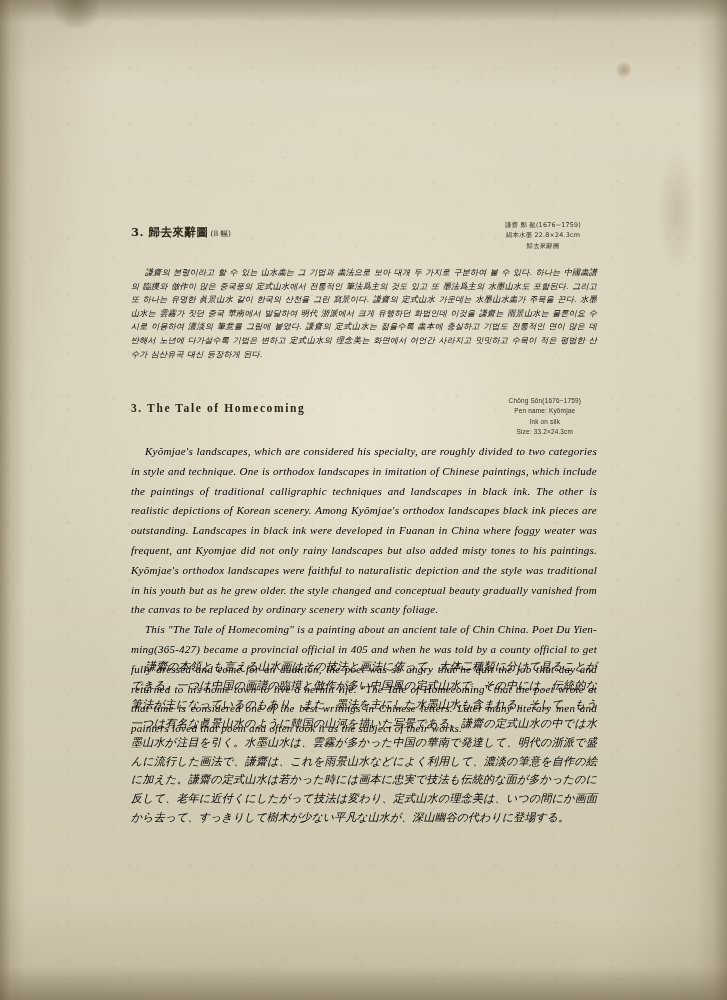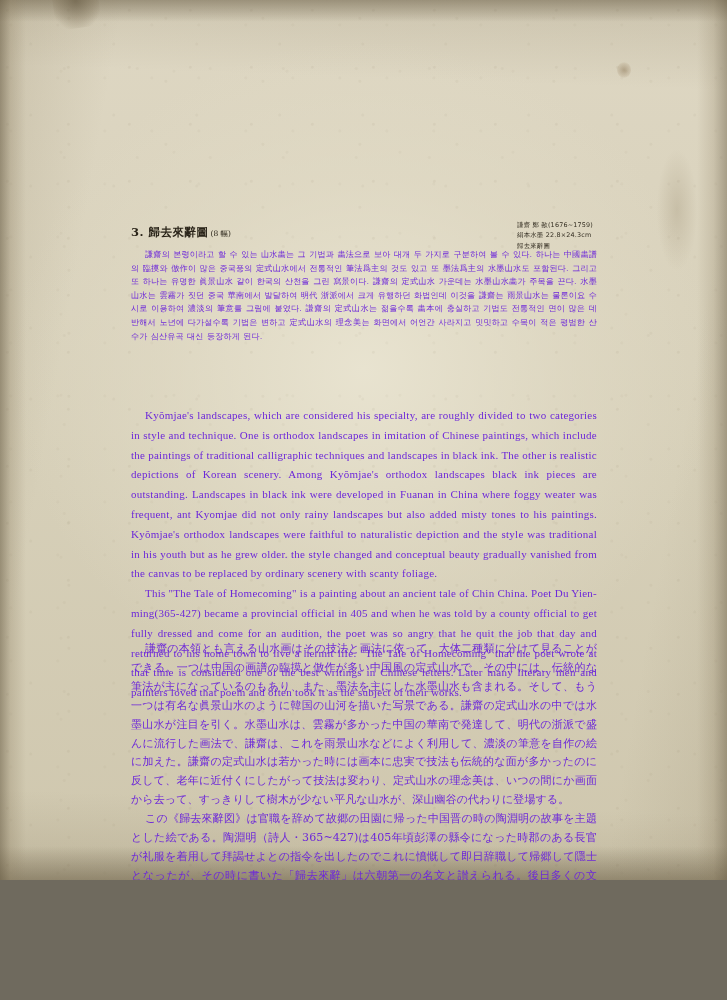--- a/index.html
+++ b/index.html
@@ -11,21 +11,21 @@
     width: 727px;
     height: 1000px;
     overflow: hidden;
     font-family: "Liberation Serif", "DejaVu Serif", serif;
   }
 
   
   .page {
     position: relative;
     width: 727px;
-    height: 880px;
+    height: 1000px;
     background: #d9d2be;
     overflow: hidden;
   }
   
   .paper-tone {
     position: absolute;
     inset: 0;
     background:
       radial-gradient(ellipse 62% 48% at 50% 42%, rgba(233,228,209,0.95) 0%, rgba(226,220,199,0.55) 45%, rgba(205,196,170,0.0) 78%),
       linear-gradient(100deg, rgba(160,148,120,0.30) 0%, rgba(255,255,255,0.0) 14%, rgba(255,255,255,0.0) 86%, rgba(150,138,112,0.22) 100%),
@@ -128,35 +128,36 @@
   .sec-title.latin { font-size: 11.5px; font-family: "Liberation Serif", serif; letter-spacing: 1.6px; }
   .sec-title .count {
     font-size: 7.5px;
     font-weight: normal;
     letter-spacing: 0;
     margin-left: 2px;
   }
 
   .meta {
     position: absolute;
-    right: 4px;
+    right: 16px;
     top: -2px;
-    text-align: left;
+    text-align: center;
     font-family: "DejaVu Sans", "Liberation Sans", sans-serif;
     font-size: 6.4px;
     line-height: 1.62;
     color: #332d21;
     white-space: nowrap;
   }
   .meta.latin { font-family: "Liberation Sans", "DejaVu Sans", sans-serif; font-size: 6.4px; }
   .meta div { letter-spacing: 0.2px; }
 
   .body {
-    margin-top: 8px;
-    color: #6d28d9;
+    margin-top: 26px;
+    color: #000000;
+    font-style: italic;
   }
   .body p {
     margin: 0;
     text-indent: 14px;
   }
   .body.cjk p {
     font-family: "DejaVu Serif", "Liberation Serif", serif;
     font-size: 8.1px;
     line-height: 1.68;
     text-align: justify;
@@ -210,27 +211,38 @@
           <div>絹本水墨   22.8×24.3cm</div>
           <div>歸去來辭圖</div>
         </div>
       </div>
       <div class="body cjk">
         <p>謙齋의 본령이라고 할 수 있는 山水畵는 그 기법과 畵法으로 보아 대개 두 가지로 구분하여 볼 수 있다. 하나는 中國畵譜의 臨摸와 倣作이 많은 중국풍의 定式山水에서 전통적인 筆法爲主의 것도 있고 또 墨法爲主의 水墨山水도 포함된다. 그리고 또 하나는 유명한 眞景山水 같이 한국의 산천을 그린 寫景이다. 謙齋의 定式山水 가운데는 水墨山水畵가 주목을 끈다. 水墨山水는 雲霧가 짓던 중국 華南에서 발달하여 明代 浙派에서 크게 유행하던 화법인데 이것을 謙齋는 雨景山水는 물론이요 수시로 이용하여 濃淡의 筆意를 그림에 붙였다. 謙齋의 定式山水는 젊을수록 畵本에 충실하고 기법도 전통적인 면이 많은 데 반해서 노년에 다가설수록 기법은 변하고 定式山水의 理念美는 화면에서 어언간 사라지고 밋밋하고 수목이 적은 평범한 산수가 심산유곡 대신 등장하게 된다.</p>
       </div>
     </div>
 
     <div class="section" id="sec-en">
+      <div class="sec-head-row">
+        <div class="sec-title latin">
+          <span>3.</span>
+          <span>The Tale of Homecoming</span>
+        </div>
+        <div class="meta latin">
+          <div>Chŏng  Sŏn(1676~1759)</div>
+          <div>Pen name: Kyŏmjae</div>
+          <div>Ink on silk</div>
+          <div>Size: 33.2×24.3cm</div>
+        </div>
+      </div>
       <div class="body latin">
         <p>Kyŏmjae's landscapes, which are considered his specialty, are roughly divided to two categories in style and technique. One is orthodox landscapes in imitation of Chinese paintings, which include the paintings of traditional calligraphic techniques and landscapes in black ink. The other is realistic depictions of Korean scenery. Among Kyŏmjae's orthodox landscapes black ink pieces are outstanding. Landscapes in black ink were developed in Fuanan in China  where foggy weater was frequent, ant Kyomjae did not only rainy landscapes but also added misty tones to his  paintings. Kyŏmjae's orthodox landscapes were faithful to naturalistic depiction and the style was traditional in his youth but as he grew older. the style changed and conceptual beauty gradually vanished from the canvas to be replaced by  ordinary scenery with scanty foliage.</p>
         <p>This "The Tale of Homecoming" is a painting about an ancient tale of Chin China. Poet Du Yien-ming(365-427) became a provincial official in 405 and when he was told by a county official to get fully dressed and come for an audition, the poet was so angry that he quit the job that day and returned to his home town to live a hermit life. "The Tale of Homecoming" that the poet wrote at that time is considered one of the best writings in Chinese letters. Later many literary men and painters loved that poem and often took it as the subject of their works.</p>
       </div>
     </div>
 
     <div class="section" id="sec-ja">
       <div class="body ja">
         <p>謙齋の本領とも言える山水画はその技法と画法に依って、大体二種類に分けて見ることができる。一つは中国の画譜の臨摸と倣作が多い中国風の定式山水で、その中には、伝統的な筆法が主になっているのもあり、また、墨法を主にした水墨山水も含まれる。そして、もう一つは有名な眞景山水のように韓国の山河を描いた写景である。謙齋の定式山水の中では水墨山水が注目を引く。水墨山水は、雲霧が多かった中国の華南で発達して、明代の浙派で盛んに流行した画法で、謙齋は、これを雨景山水などによく利用して、濃淡の筆意を自作の絵に加えた。謙齋の定式山水は若かった時には画本に忠実で技法も伝統的な面が多かったのに反して、老年に近付くにしたがって技法は変わり、定式山水の理念美は、いつの間にか画面から去って、すっきりして樹木が少ない平凡な山水が、深山幽谷の代わりに登場する。</p>
-        <p>この《歸去來辭図》は官職を辞めて故郷の田園に帰った中国晋の時の陶淵明の故事を主題とした絵である。陶淵明（詩人・365~427)は405年頃彭澤の縣令になった時郡のある長官が礼服を着用して拜謁せよとの指令を出したのでこれに憤慨して即日辞職して帰郷して隱士となったが、その時に書いた「歸去來辭」は六朝第一の名文と讃えられる。後日多くの文人・畵家たちはその名文に心酔して競って作品の素材とした。</p>
       </div>
     </div>
 
   </div>
 </div>
 
 </body></html>

